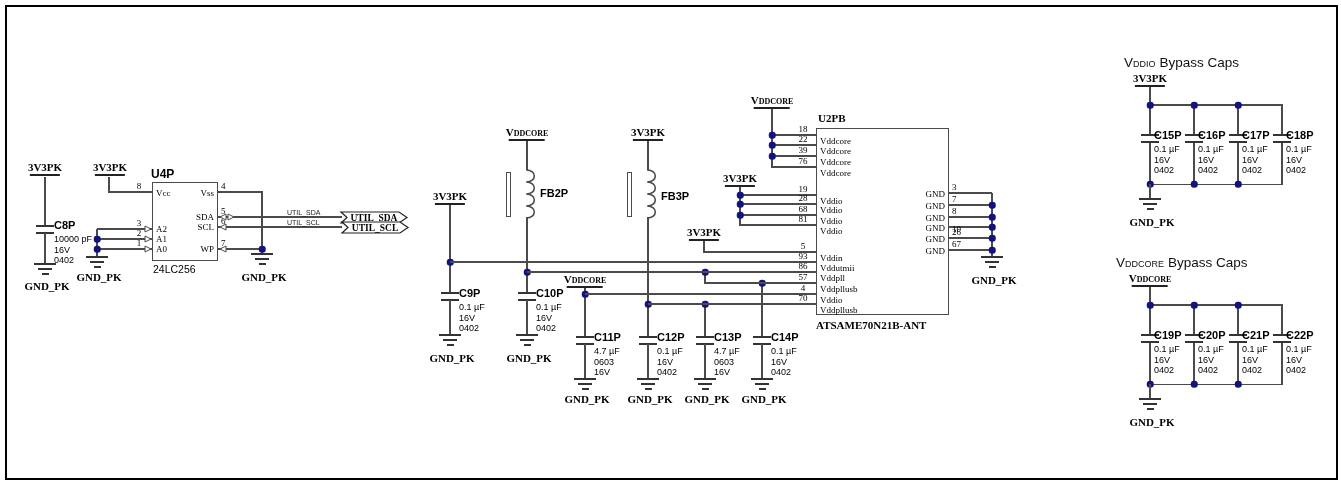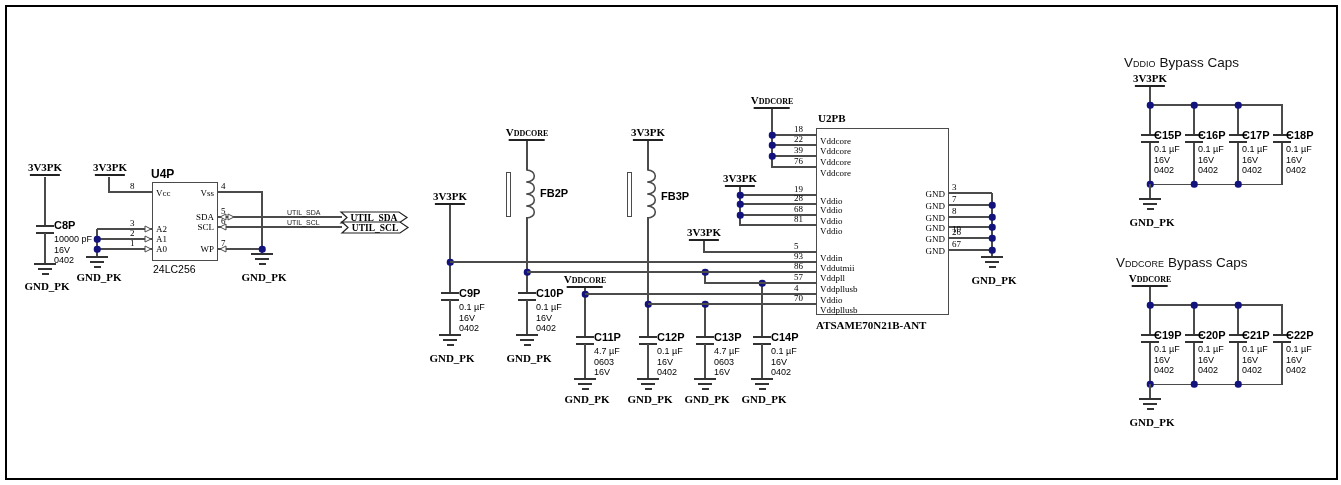--- a/index.html
+++ b/index.html
@@ -18,21 +18,21 @@
        font:bold 11px "Liberation Serif",serif;white-space:nowrap;}
   .pwr .pbar{display:block;width:30px;height:2px;background:#222;margin:1px auto 0;}
   .pwr.wide .pbar{width:36px;}
   .gnd{position:absolute;width:24px;transform:translateX(-12px);}
   .gnd i{display:block;margin:0 auto 2.8px;background:#333;height:2px;}
   .gnd .g1{width:22px;}.gnd .g2{width:14px;}.gnd .g3{width:7px;}
   .nettext{position:absolute;width:90px;transform:translateX(-45px);text-align:center;
            font:bold 11px "Liberation Serif",serif;white-space:nowrap;}
   .pname{position:absolute;font:9px "Liberation Serif",serif;white-space:nowrap;}
   .pnum{position:absolute;font:9px "Liberation Serif",serif;width:18px;}
-  .pnum.r{text-align:left;}
+  .pnum.r{text-align:center;}
   .ra{text-align:right;}
   .refsans{position:absolute;font:bold 12px "Liberation Sans",sans-serif;white-space:nowrap;}
   .refserif{position:absolute;font:bold 11px "Liberation Serif",serif;white-space:nowrap;}
   .partsans{position:absolute;font:10.5px "Liberation Sans",sans-serif;white-space:nowrap;}
   .caplbl{position:absolute;white-space:nowrap;}
   .capref{font:bold 11px "Liberation Sans",sans-serif;line-height:11px;margin-bottom:3px;}
   .capval{font:9px "Liberation Sans",sans-serif;line-height:10.5px;}
   .fbbar{position:absolute;width:5px;height:45px;border:1.5px solid #4b4b4b;background:#fff;
          box-sizing:border-box;display:block;}
   .fbref{position:absolute;font:bold 11px "Liberation Sans",sans-serif;}

